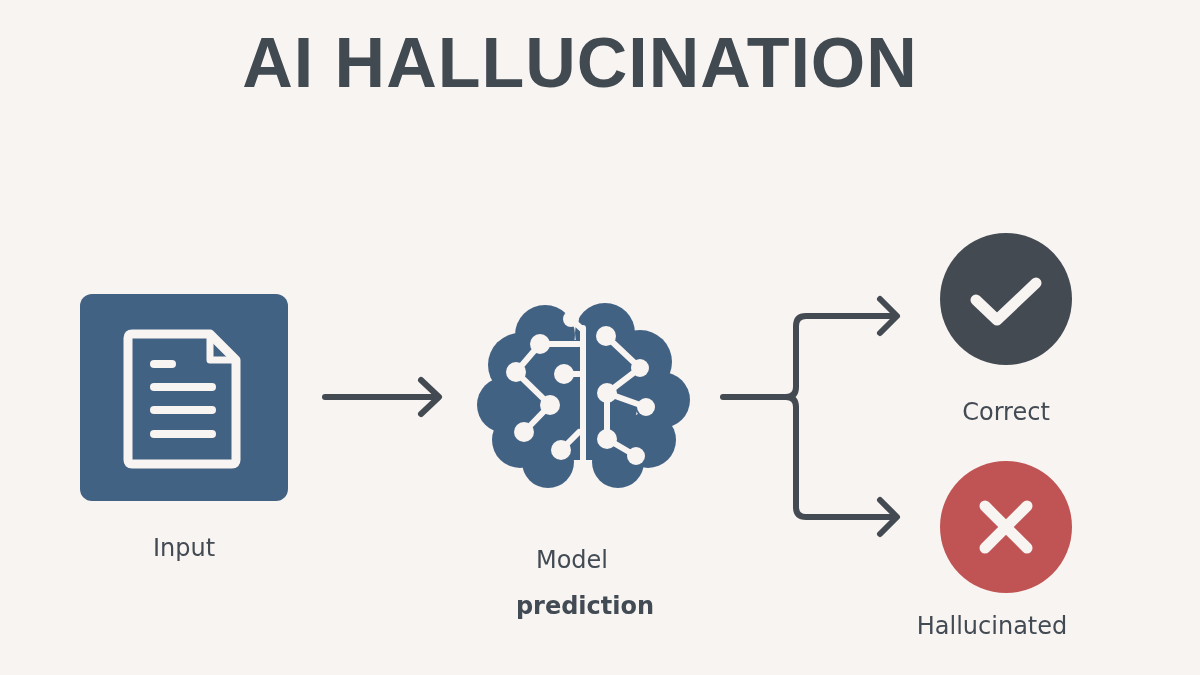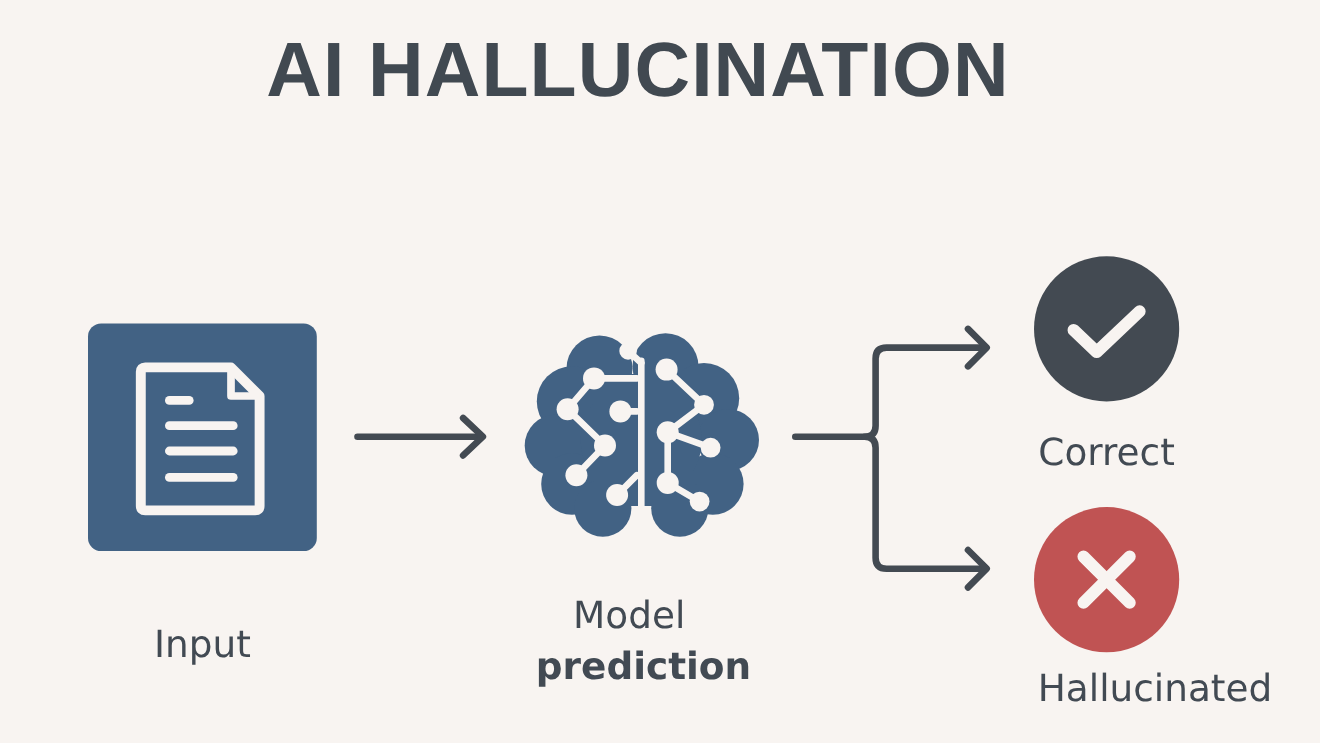--- a/index.html
+++ b/index.html
@@ -8,21 +8,21 @@
       background: #f8f4f1;
       font-family: "Liberation Sans", sans-serif;
       color: #424a53;
     }
     .title {
       position: absolute; left: 0; top: 28px; width: 1160px; text-align: center;
       font-size: 70px; font-weight: 700; letter-spacing: 1px; color: #414951;
       line-height: 1;
     }
     .label {
-      position: absolute; text-align: center; font-size: 34px; color: #424a53;
+      position: absolute; text-align: center; font-size: 24px; color: #424a53;
       line-height: 44px; font-family: "DejaVu Sans", sans-serif;
     }
     svg { position: absolute; left: 0; top: 0; }
   </style>
 </head>
 <body>
 
 <div class="title">AI HALLUCINATION</div>
 
 <svg width="1200" height="675" viewBox="0 0 1200 675">
@@ -96,17 +96,17 @@
     <polyline points="976,300 997,320 1036,283" fill="none" stroke="#f8f4f1" stroke-width="11" stroke-linecap="round" stroke-linejoin="round"></polyline>
   </g>
 
   <g>
     <circle cx="1006" cy="527" r="66" fill="#c05353"></circle>
     <line x1="985" y1="506" x2="1027" y2="548" stroke="#f8f4f1" stroke-width="11" stroke-linecap="round"></line>
     <line x1="1027" y1="506" x2="985" y2="548" stroke="#f8f4f1" stroke-width="11" stroke-linecap="round"></line>
   </g>
 </svg>
 
-<div class="label" style="left:84px; top:564px; width:200px;">Input</div>
+<div class="label" style="left:84px; top:526px; width:200px;">Input</div>
 <div class="label" style="left:457px; top:538px; width:230px;">Model</div>
 <div class="label" style="left:470px; top:584px; width:230px;font-weight:bold;">prediction</div>
 <div class="label" style="left:900px; top:390px; width:212px;">Correct</div>
-<div class="label" style="left:914px; top:604px; width:272px;">Hallucinated</div>
+<div class="label" style="left:856px; top:604px; width:272px;">Hallucinated</div>
 
 </body></html>

